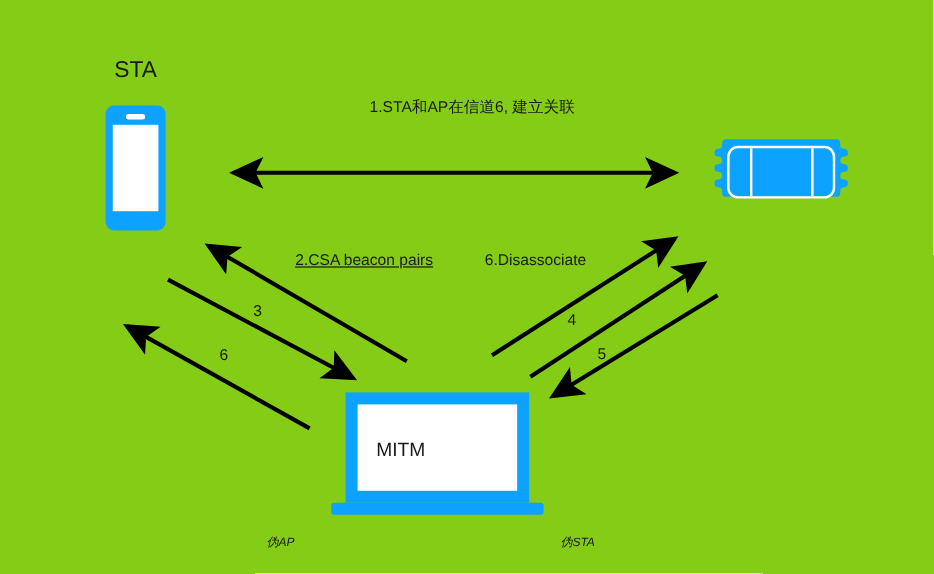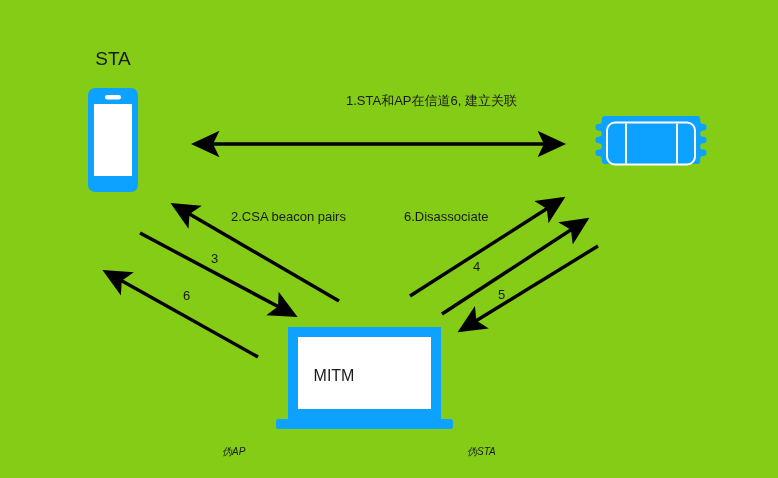--- a/index.html
+++ b/index.html
@@ -51,22 +51,22 @@
     font-style: italic;
   }
   .device-name {
     position: absolute;
     font-size: 16px;
     color: #1a1a1a;
     white-space: nowrap;
   }
   #sta-label  { left: 78px;  top: 48px;  width: 70px; }
   #ap-label   { left: 610px; top: 48px;  width: 70px; }
-  #assoc-label{ left: 308px; top: 92px; margin-left: 38px; }
-  #csa-label  { left: 231px; top: 209px; }
+  #assoc-label{ left: 308px; top: 80px; }
+  #csa-label  { left: 246px; top: 209px; text-decoration: underline; }
   #disassoc-label { left: 404px; top: 209px; }
   #seq-3 { left: 211px; top: 251px; }
   #seq-6 { left: 183px; top: 288px; }
   #seq-4 { left: 473px; top: 259px; }
   #seq-5 { left: 498px; top: 287px; }
   #fake-ap-label  { left: 222px; top: 445px; }
   #fake-sta-label { left: 467px; top: 445px; }
   #mitm-text { left: 334px; top: 376px; transform: translate(-50%, -50%); }
 </style>
 </head>

